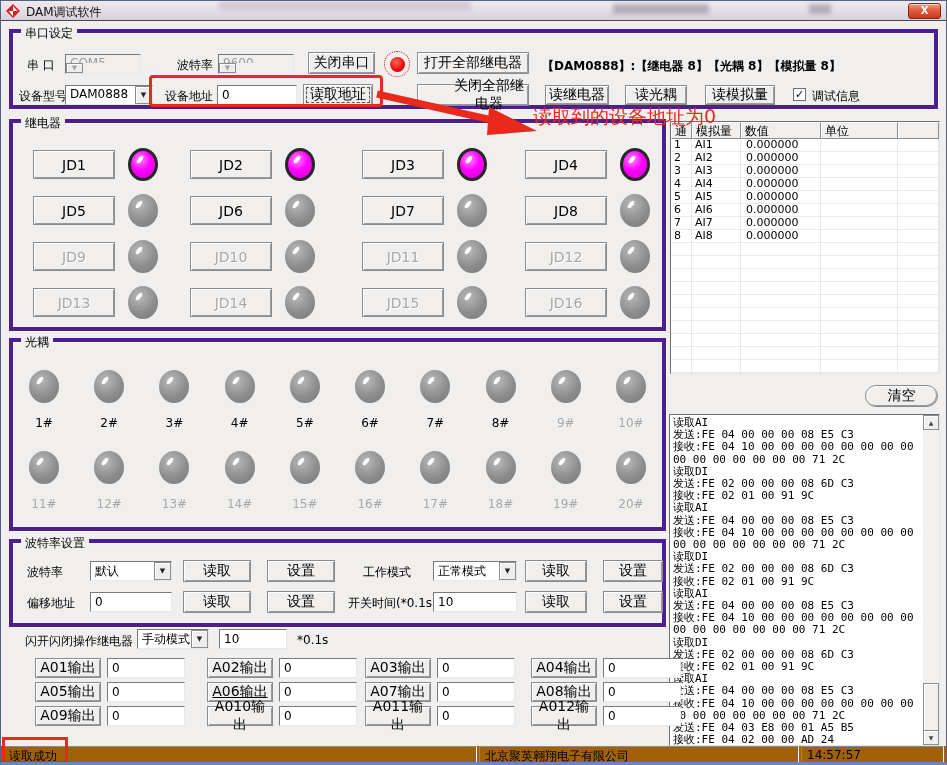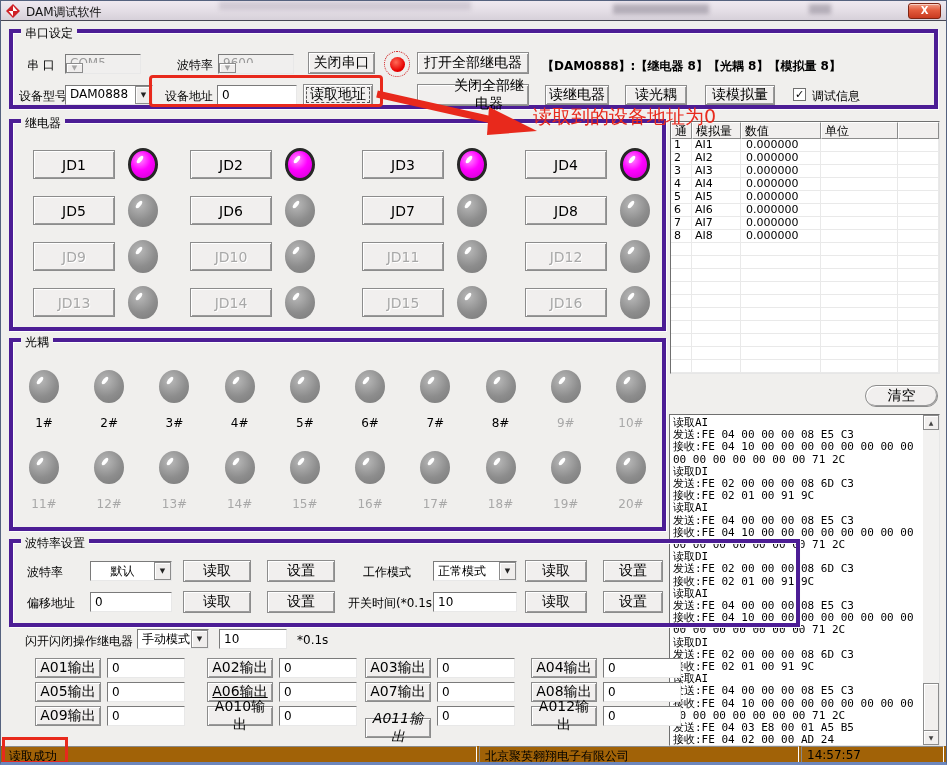--- a/index.html
+++ b/index.html
@@ -113,21 +113,21 @@
               white-space:pre; overflow:hidden; }
   .scrollbar { position:absolute; right:0; top:0; width:16px; height:100%; background:#f2f1f0; }
   .sb-btn { position:absolute; left:0; width:16px; height:15px; background:#f1efee;
             border:1px solid #8c8c8c; box-shadow:inset 1px 1px 0 #fff;
             display:flex; align-items:center; justify-content:center; font-size:6px; color:#444; }
   .sb-up { top:0; } .sb-down { bottom:0; }
   .sb-thumb { position:absolute; left:0; top:268px; width:16px; height:48px; background:#f1efee;
               border:1px solid #8c8c8c; box-shadow:inset 1px 1px 0 #fff; }
 
   
-  #grp-baud { left:8px; top:538px; width:791px; height:88px; }
+  #grp-baud { left:8px; top:538px; width:657px; height:88px; }
 
   
   .ao-row { position:absolute; left:0; width:665px; height:22px; }
   .ao-pair-btn { width:66px; height:20px; }
   .ao-pair-field { width:78px; height:20px; }
 
   
   #statusbar { position:absolute; left:0; top:745px; width:100%; height:20px; background:#a16207; }
   .sb-pane { position:absolute; top:0; height:18px; border:1px solid;
              border-color:#8a8a8a #fdfdfd #fdfdfd #8a8a8a; font-size:12px; padding:1px 5px;
@@ -537,21 +537,21 @@
       <div class="sb-btn sb-up">▲</div>
       <div class="sb-thumb"></div>
       <div class="sb-btn sb-down">▼</div>
     </div>
   </div>
 
   <div class="groupbox" id="grp-baud">
     <span class="gb-label">波特率设置</span>
 
     <span class="lbl" style="left:14px;top:21px;">波特率</span>
-    <div class="combo" style="left:77px;top:18px;width:82px;height:20px;text-align:center;">
+    <div class="combo" style="left:77px;top:18px;width:82px;height:20px;">
       <span class="combo-text">默认</span>
       <span class="combo-btn">▼</span>
     </div>
     <button class="btn" style="left:170px;top:17px;width:68px;height:22px;">读取</button>
     <button class="btn" style="left:254px;top:17px;width:68px;height:22px;">设置</button>
 
     <span class="lbl" style="left:350px;top:21px;">工作模式</span>
     <div class="combo" style="left:420px;top:18px;width:84px;height:20px;">
       <span class="combo-text">正常模式</span>
       <span class="combo-btn">▼</span>
@@ -596,21 +596,21 @@
     <button class="btn ao-pair-btn" style="left:364px;top:0;">A07输出</button>
     <input class="field ao-pair-field" style="left: 436px; top: 0px;" value="0">
     <button class="btn ao-pair-btn" style="left:530px;top:0;">A08输出</button>
     <input class="field ao-pair-field" style="left: 602px; top: 0px;" value="0">
   </div>
   <div class="ao-row" style="top:705px;">
     <button class="btn ao-pair-btn" style="left:34px;top:0;">A09输出</button>
     <input class="field ao-pair-field" style="left: 106px; top: 0px;" value="0">
     <button class="btn ao-pair-btn" style="left:206px;top:0;">A010输出</button>
     <input class="field ao-pair-field" style="left: 278px; top: 0px;" value="0">
-    <button class="btn ao-pair-btn" style="left:364px;top:12px;font-style:italic;">A011输出</button>
+    <button class="btn ao-pair-btn" style="left:364px;top:0;">A011输出</button>
     <input class="field ao-pair-field" style="left: 436px; top: 0px;" value="0">
     <button class="btn ao-pair-btn" style="left:530px;top:0;">A012输出</button>
     <input class="field ao-pair-field" style="left: 602px; top: 0px;" value="0">
   </div>
 
   <div id="statusbar">
     <span class="sb-pane" style="left:2px;width:474px;">读取成功</span>
     <span class="sb-pane" style="left:478px;width:320px;">北京聚英翱翔电子有限公司</span>
     <span class="sb-pane" style="left:800px;width:143px;">14:57:57</span>
   </div>

